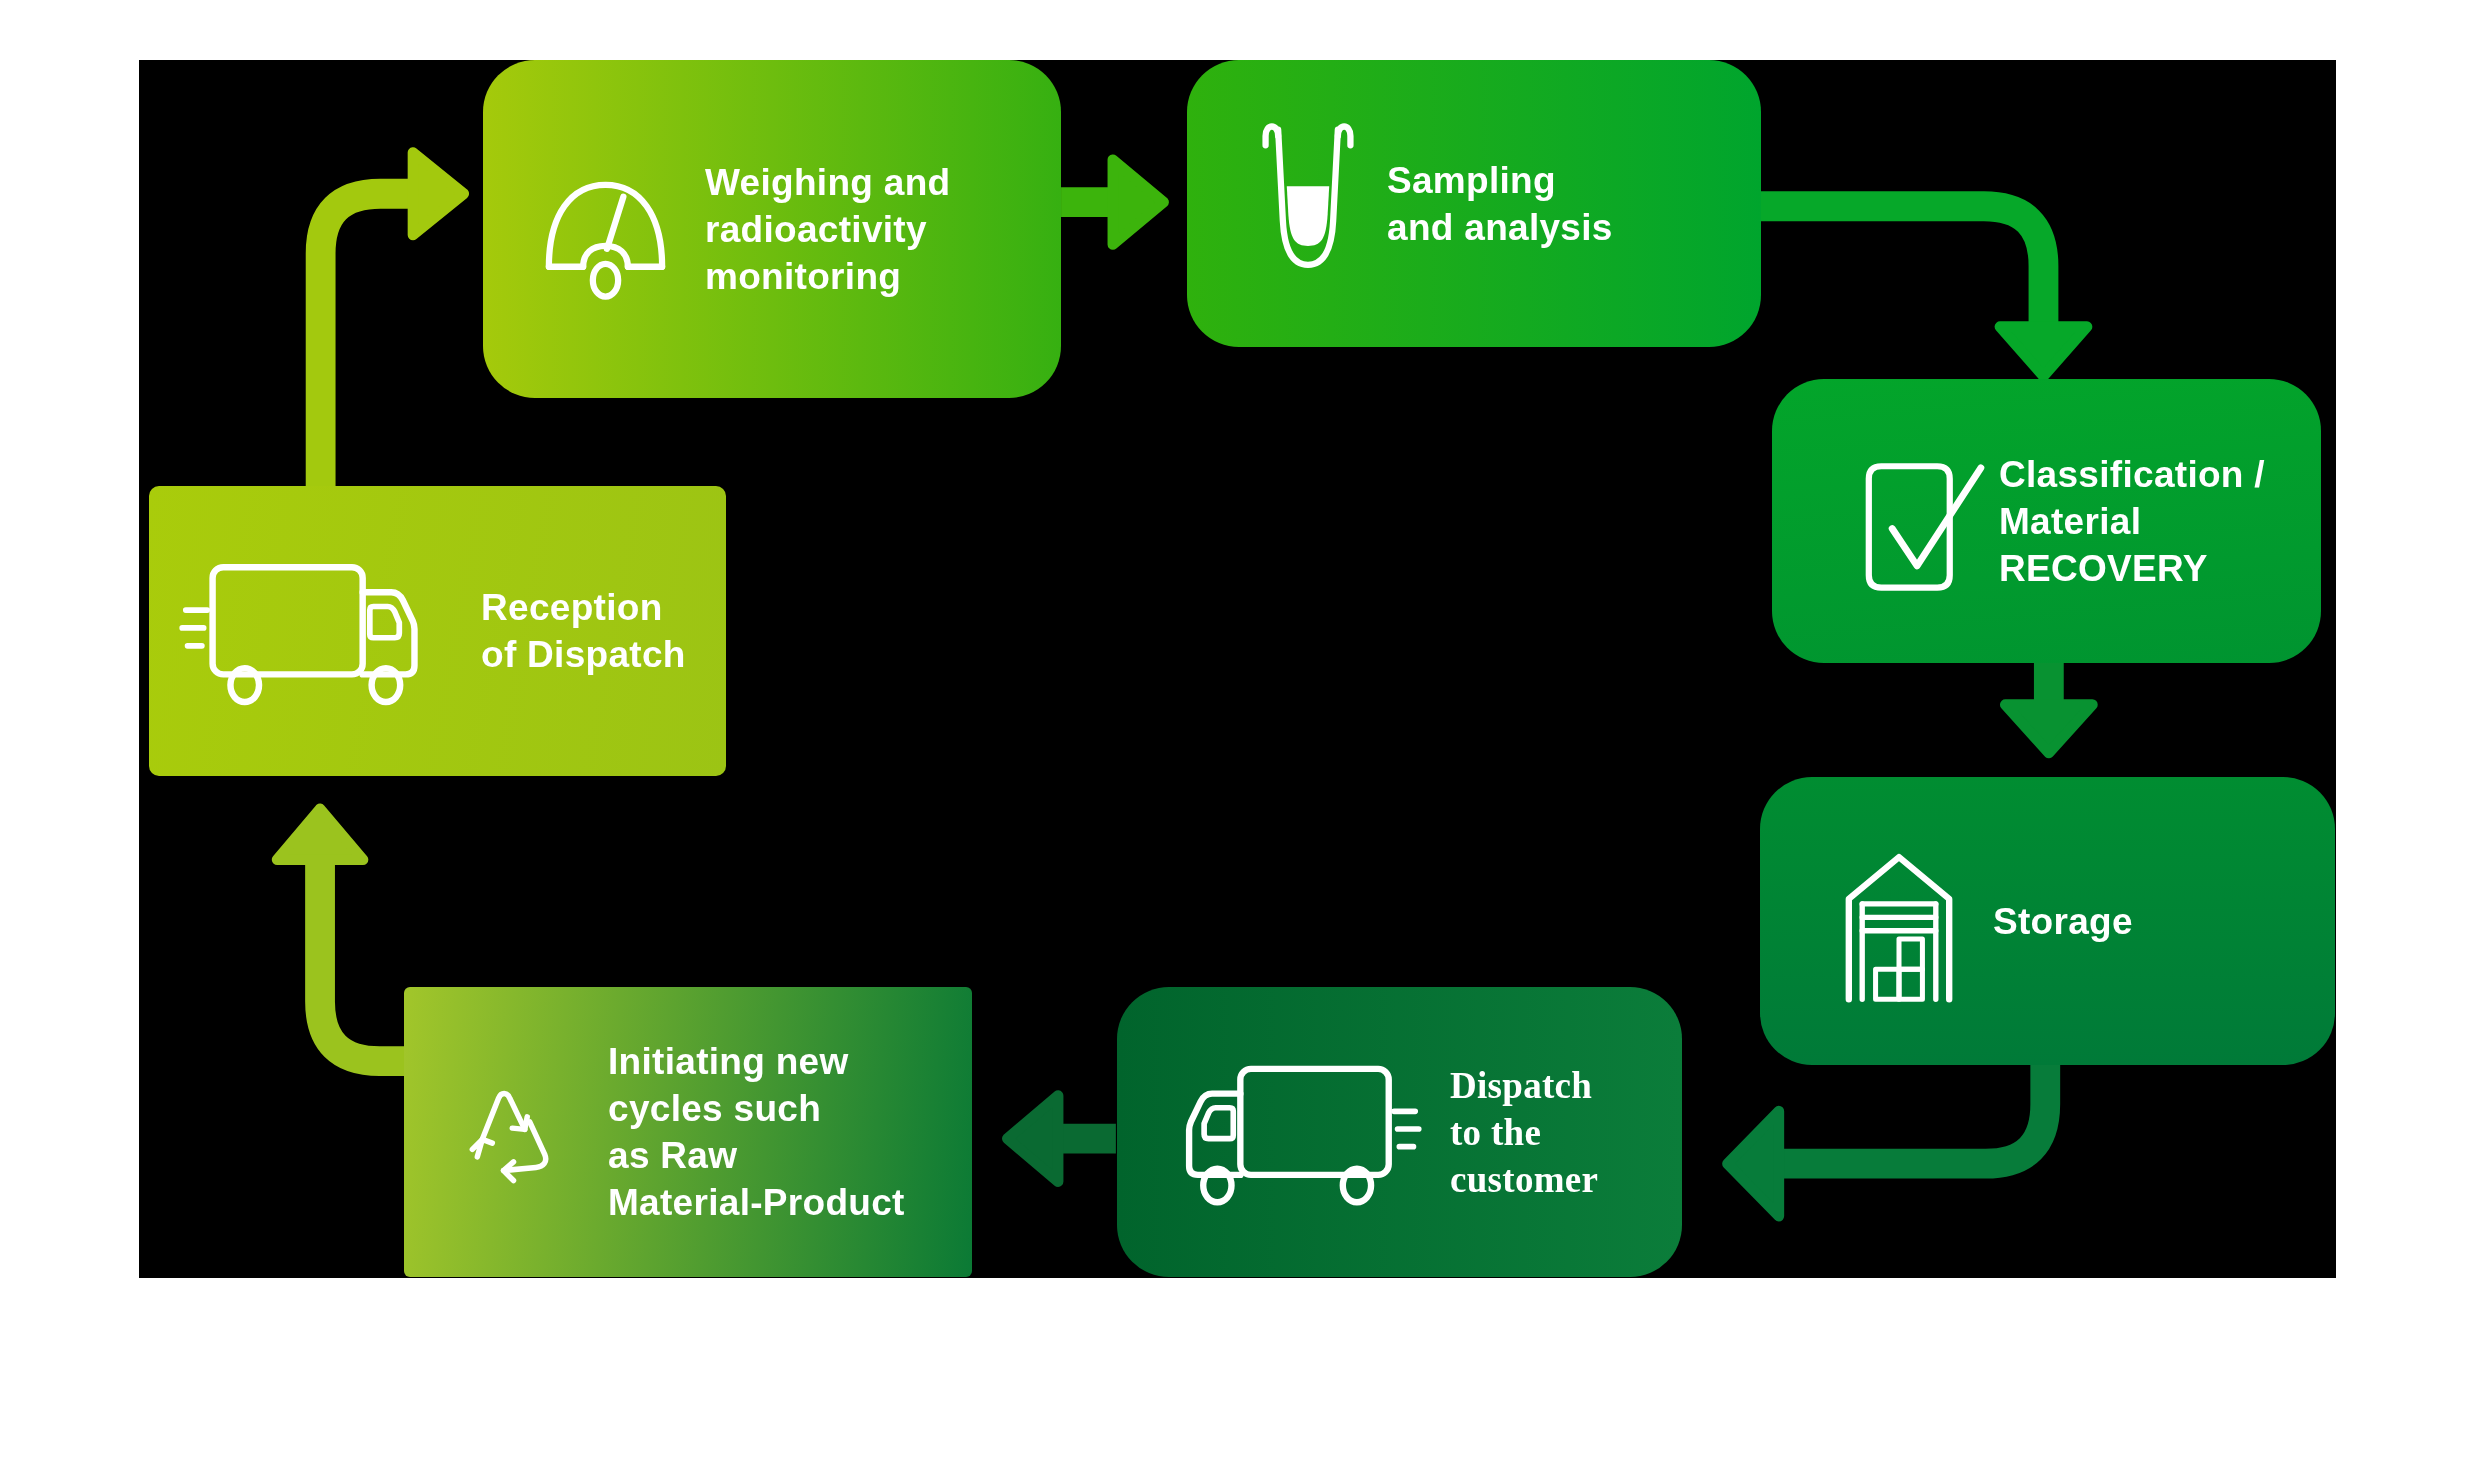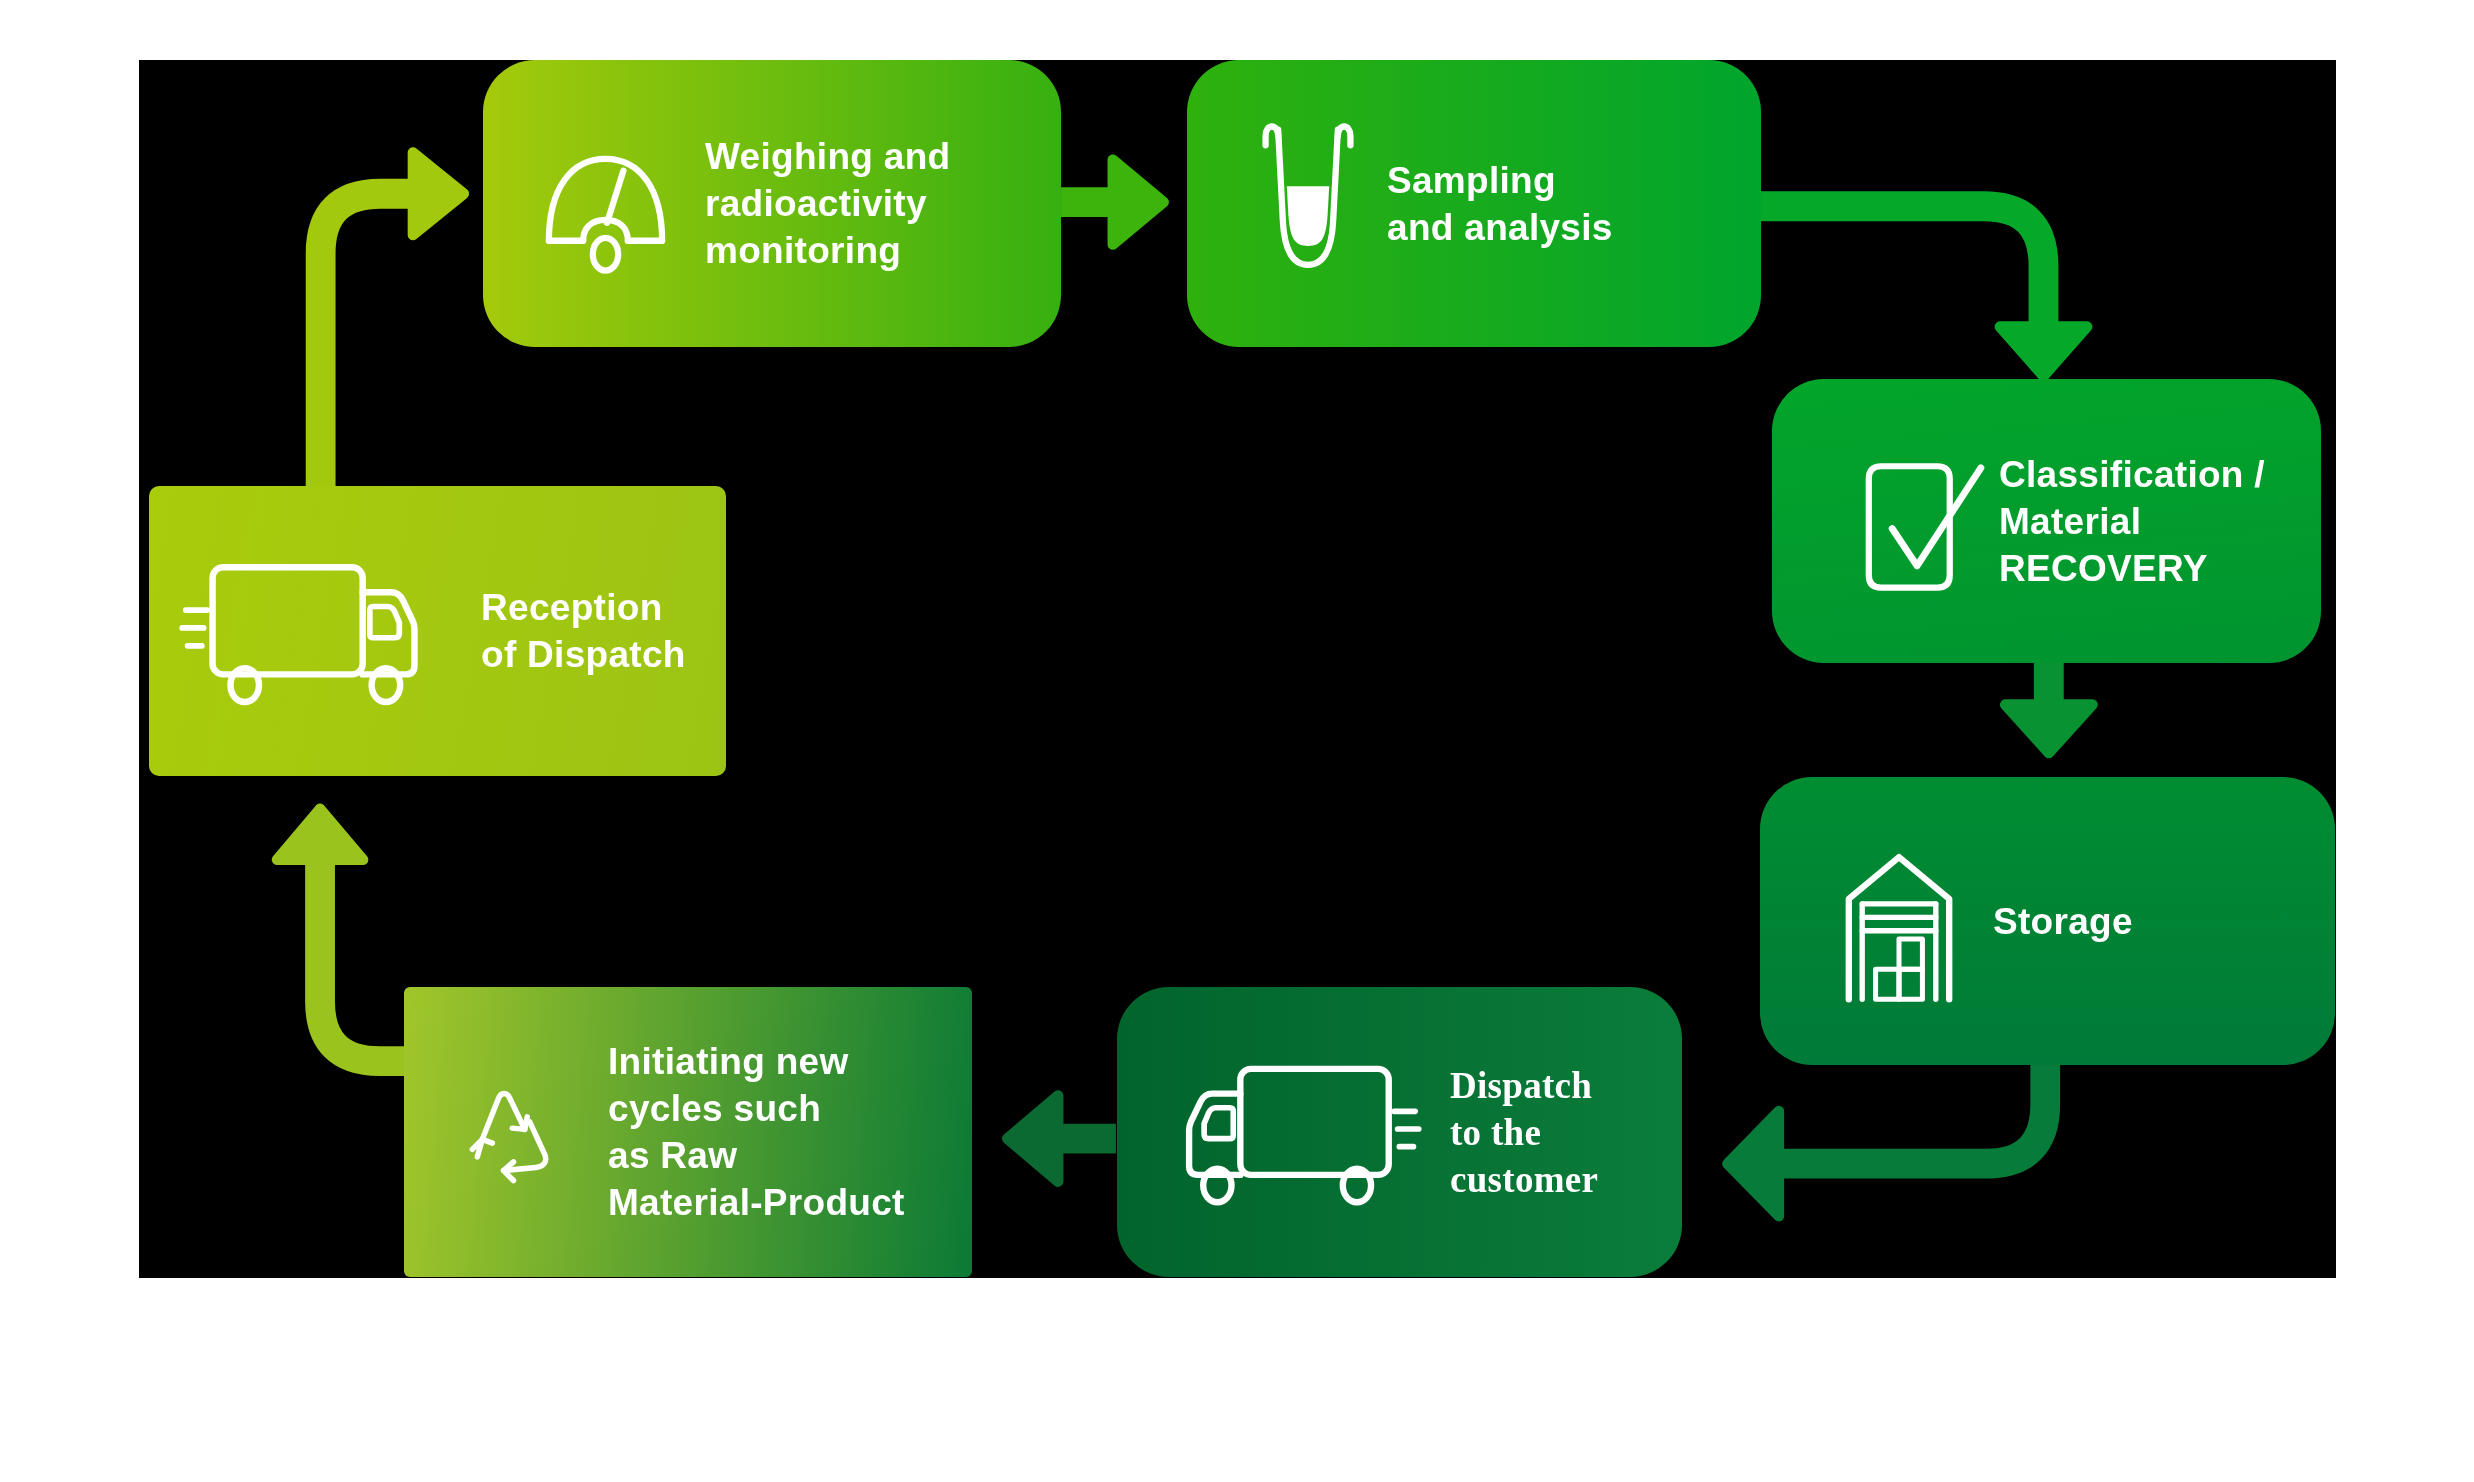--- a/index.html
+++ b/index.html
@@ -17,21 +17,21 @@
   .icon-wrap { flex: 0 0 auto; display: flex; align-items: center; justify-content: center; }
   .icon-wrap svg { overflow: visible; display: block; }
   .label { font-size: 37px; line-height: 47px; font-weight: 600; letter-spacing: 0.3px; white-space: nowrap; }
   .stroke { fill: none; stroke: currentColor; stroke-linecap: round; stroke-linejoin: round; }
   #arrows { position: absolute; left: 0; top: 0; width: 2475px; height: 1482px; }
   .shaft { fill: none; stroke: currentColor; stroke-width: 50px; stroke-linecap: butt; }
   .head  { fill: currentColor; stroke: currentColor; stroke-width: 18px; stroke-linejoin: round; }
 
   
   #box-reception      { left: 149px;  top: 486px;  width: 577px; height: 290px; padding-left: 35px;  gap: 29px; }
-  #box-weighing       { left: 483px;  top: 60px;  width: 578px; height: 287px; padding-left: 48px;  gap: 25px; }
+  #box-weighing       { left: 483px;  top: 60px;  width: 578px; height: 338px; padding-left: 48px;  gap: 25px; }
   #box-sampling       { left: 1187px; top: 60px;  width: 574px; height: 287px; padding-left: 66px; gap: 24px; }
   #box-classification { left: 1772px; top: 379px;  width: 549px; height: 284px; padding-left: 75px; gap: 15px; }
   #box-storage        { left: 1760px; top: 777px; width: 575px; height: 288px; padding-left: 72px; gap: 27px; }
   #box-dispatch       { left: 1117px; top: 987px; width: 565px; height: 290px; padding-left: 35px;  gap: 33px; font-family: Liberation Serif, serif; }
   #box-initiating     { left: 404px;  top: 987px; width: 568px; height: 290px; padding-left: 52px;  gap: 27px; border-radius: 6px; }
 </style>
 </head>
 <body>
 
 <div id="page" style="background: rgb(255, 255, 255);">

